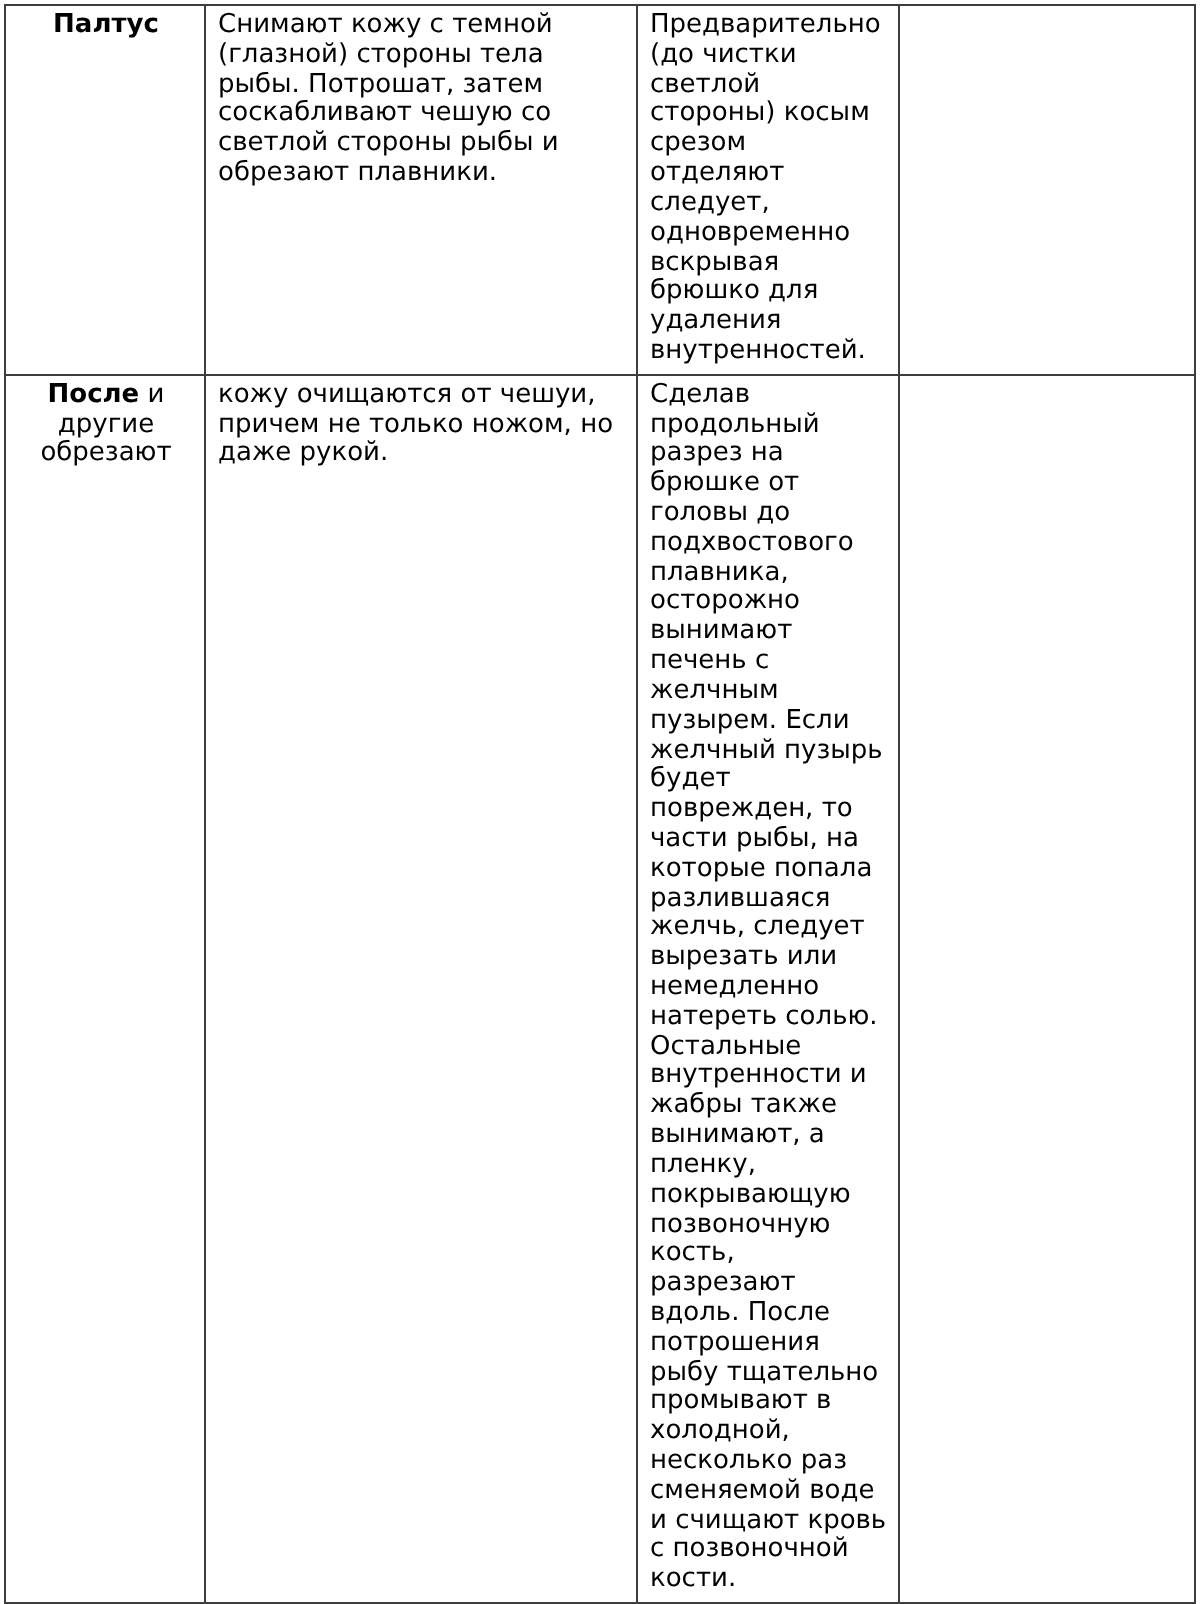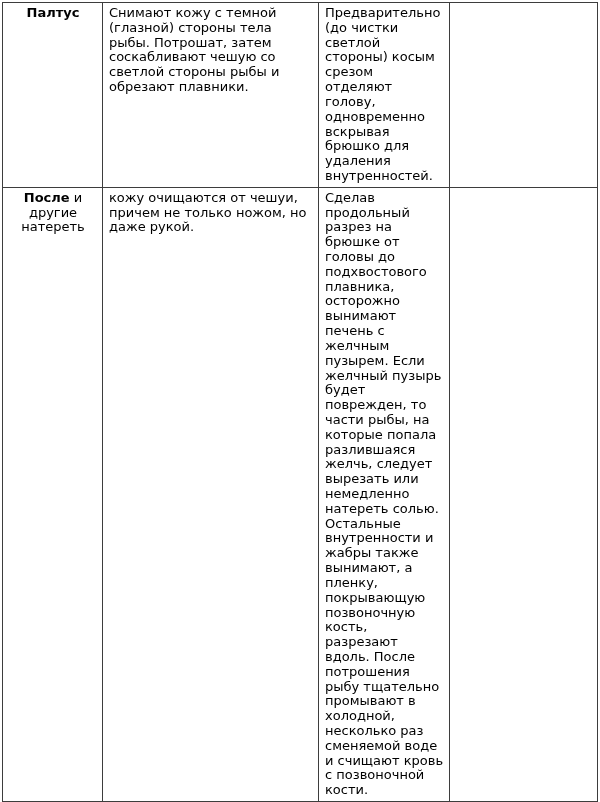--- a/index.html
+++ b/index.html
@@ -46,25 +46,25 @@
   <colgroup>
     <col style="width:100px">
     <col style="width:216px">
     <col style="width:131px">
     <col style="width:148px">
   </colgroup>
   <tbody>
     <tr class="row-1">
       <td class="fish-name"><b>Палтус</b><span></span></td>
       <td>Снимают кожу с темной (глазной) стороны тела рыбы. Потрошат, затем соскабливают чешую со светлой стороны рыбы и обрезают плавники.</td>
-      <td>Предварительно (до чистки светлой стороны) косым срезом отделяют голову, одновременно вскрывая брюшко для удаления внутренностей.</td>
+      <td>Предварительно (до чистки светлой стороны) косым срезом отделяют следует, одновременно вскрывая брюшко для удаления внутренностей.</td>
       <td></td>
     </tr>
     <tr class="row-2">
-      <td class="fish-name"><b>После</b><span> и другие натереть</span></td>
+      <td class="fish-name"><b>После</b><span> и другие обрезают</span></td>
       <td>кожу очищаются от чешуи, причем не только ножом, но даже рукой.</td>
       <td>Сделав продольный разрез на брюшке от головы до подхвостового плавника, осторожно вынимают печень с желчным пузырем. Если желчный пузырь будет поврежден, то части рыбы, на которые попала разлившаяся желчь, следует вырезать или немедленно натереть солью. Остальные внутренности и жабры также вынимают, а пленку, покрывающую позвоночную кость, разрезают вдоль. После потрошения рыбу тщательно промывают в холодной, несколько раз сменяемой воде и счищают кровь с позвоночной кости.</td>
       <td></td>
     </tr>
     <tr class="row-3">
       <td class="fish-name"><span></span></td>
       <td>Также, как плотву</td>
       <td>Отрезают голову и, не разрезая брюшка, удаляют внутренности, а из головы — жабры.</td>
       <td>Промывают в холодной воде и нарезают поперек на порционные куски.</td>
     </tr>

